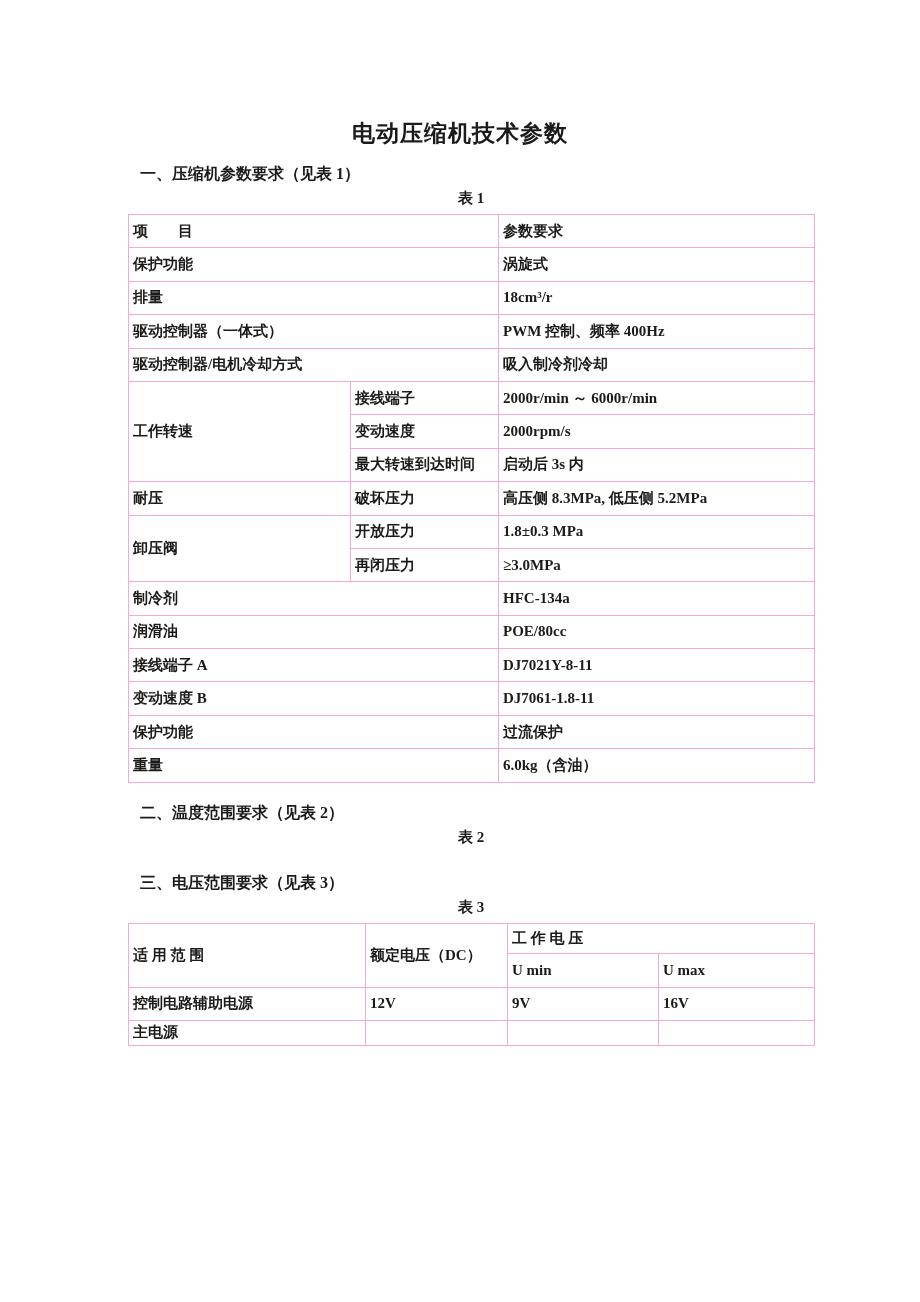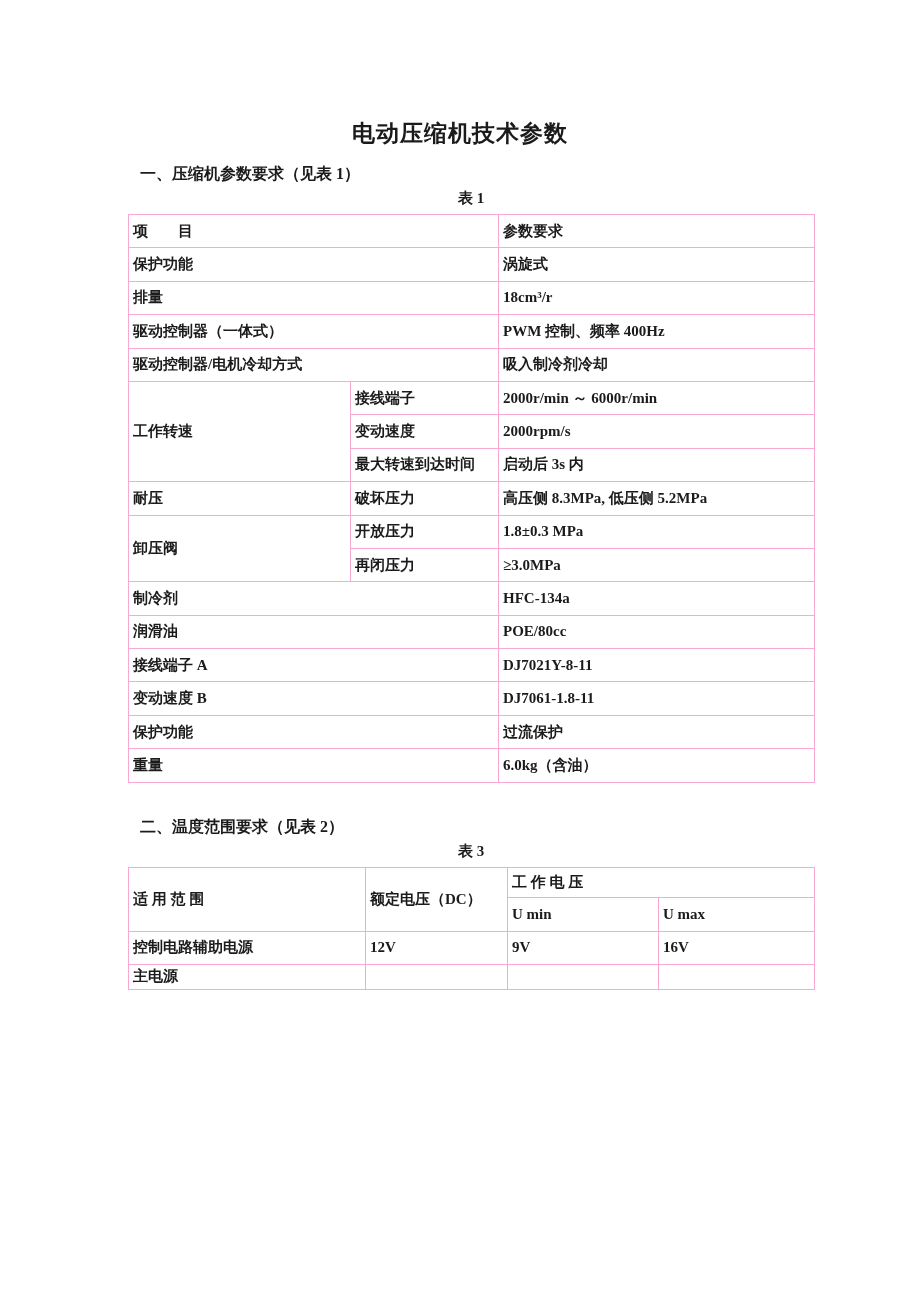--- a/index.html
+++ b/index.html
@@ -15,21 +15,21 @@
   .doc-title {
     padding-top: 118px;
     text-align: center;
     font-size: 23px;
     letter-spacing: 1px;
   }
   .section-heading {
     margin: 15px 0 4px 140px;
     font-size: 16px;
   }
-  .section-heading.gap2 { margin-top: 34px; }
+  .section-heading.gap2 { margin-top: 20px; }
   .section-heading.gap3 { margin-top: 26px; }
   .table-caption {
     width: 686px;
     margin: 3px 0 6px 128px;
     text-align: center;
     font-size: 15px;
   }
   table {
     border-collapse: collapse;
     table-layout: fixed;
@@ -136,22 +136,24 @@
       <td>过流保护</td>
     </tr>
     <tr>
       <td colspan="2">重量</td>
       <td>6.0kg（含油）</td>
     </tr>
   </tbody>
     </table>
 
   <div class="section-heading gap2">二、温度范围要求（见表 2）</div>
+  <div class="table-caption">表 2</div>
 
 
+  <div class="section-heading gap3">三、电压范围要求（见表 3）</div>
   <div class="table-caption">表 3</div>
 
   <table class="t3">
     <colgroup>
         <col style="width:237px">
         <col style="width:142px">
         <col style="width:151px">
         <col style="width:156px">
       </colgroup>
     <tbody>

